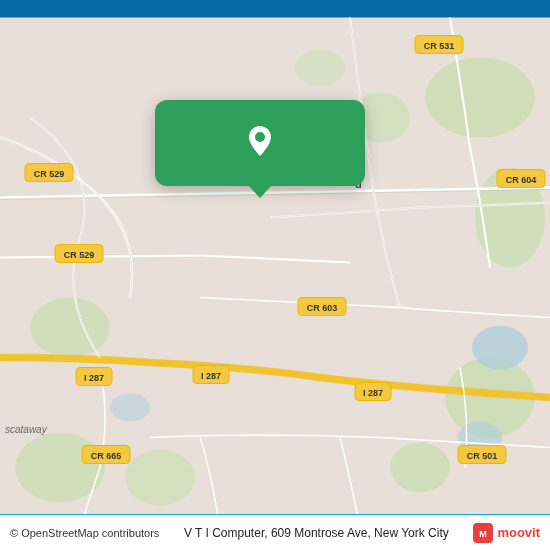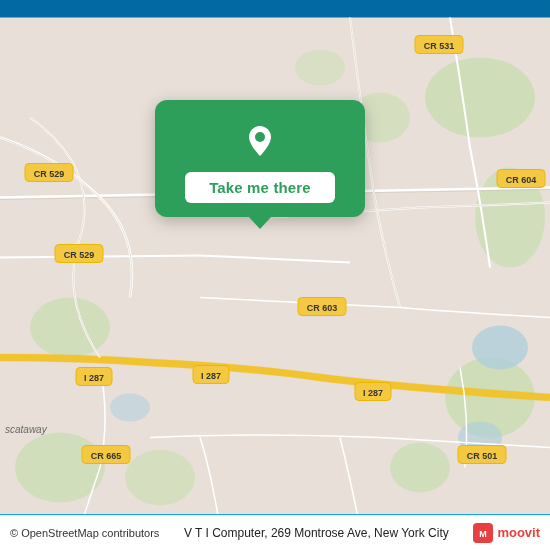--- a/index.html
+++ b/index.html
@@ -210,28 +210,27 @@
     <text x="355" y="170" font-size="11" fill="#444" font-weight="600">d</text>
   </svg>
 
   <div id="popup-card">
 
     <svg id="pin-icon" viewBox="0 0 44 44" xmlns="http://www.w3.org/2000/svg">
       <circle cx="22" cy="22" r="22" fill="#2e9e5b"></circle>
       <path d="M22 8 C16 8 11 13 11 19 C11 27 22 38 22 38 C22 38 33 27 33 19 C33 13 28 8 22 8Z" fill="white"></path>
       <circle cx="22" cy="19" r="5" fill="#2e9e5b"></circle>
     </svg>
-    <button id="take-me-there-btn">Take me there</button>
   </div>
 
   <div id="bottom-bar">
     <div id="bottom-left">
       <span id="openstreetmap-logo">© OpenStreetMap contributors</span>
     </div>
-    <span id="address-text">V T I Computer, 269 Montrose Ave, New York City</span>
+    <span id="address-text">V T I Computer, 609 Montrose Ave, New York City</span>
     <div id="moovit-logo">
       <svg id="moovit-icon" viewBox="0 0 20 20" xmlns="http://www.w3.org/2000/svg">
         <rect width="20" height="20" rx="4" fill="#e84040"></rect>
         <text x="10" y="14" text-anchor="middle" font-size="9" fill="white" font-weight="bold">M</text>
       </svg>
       <span>moovit</span>
     </div>
   </div>
 </div>
 

